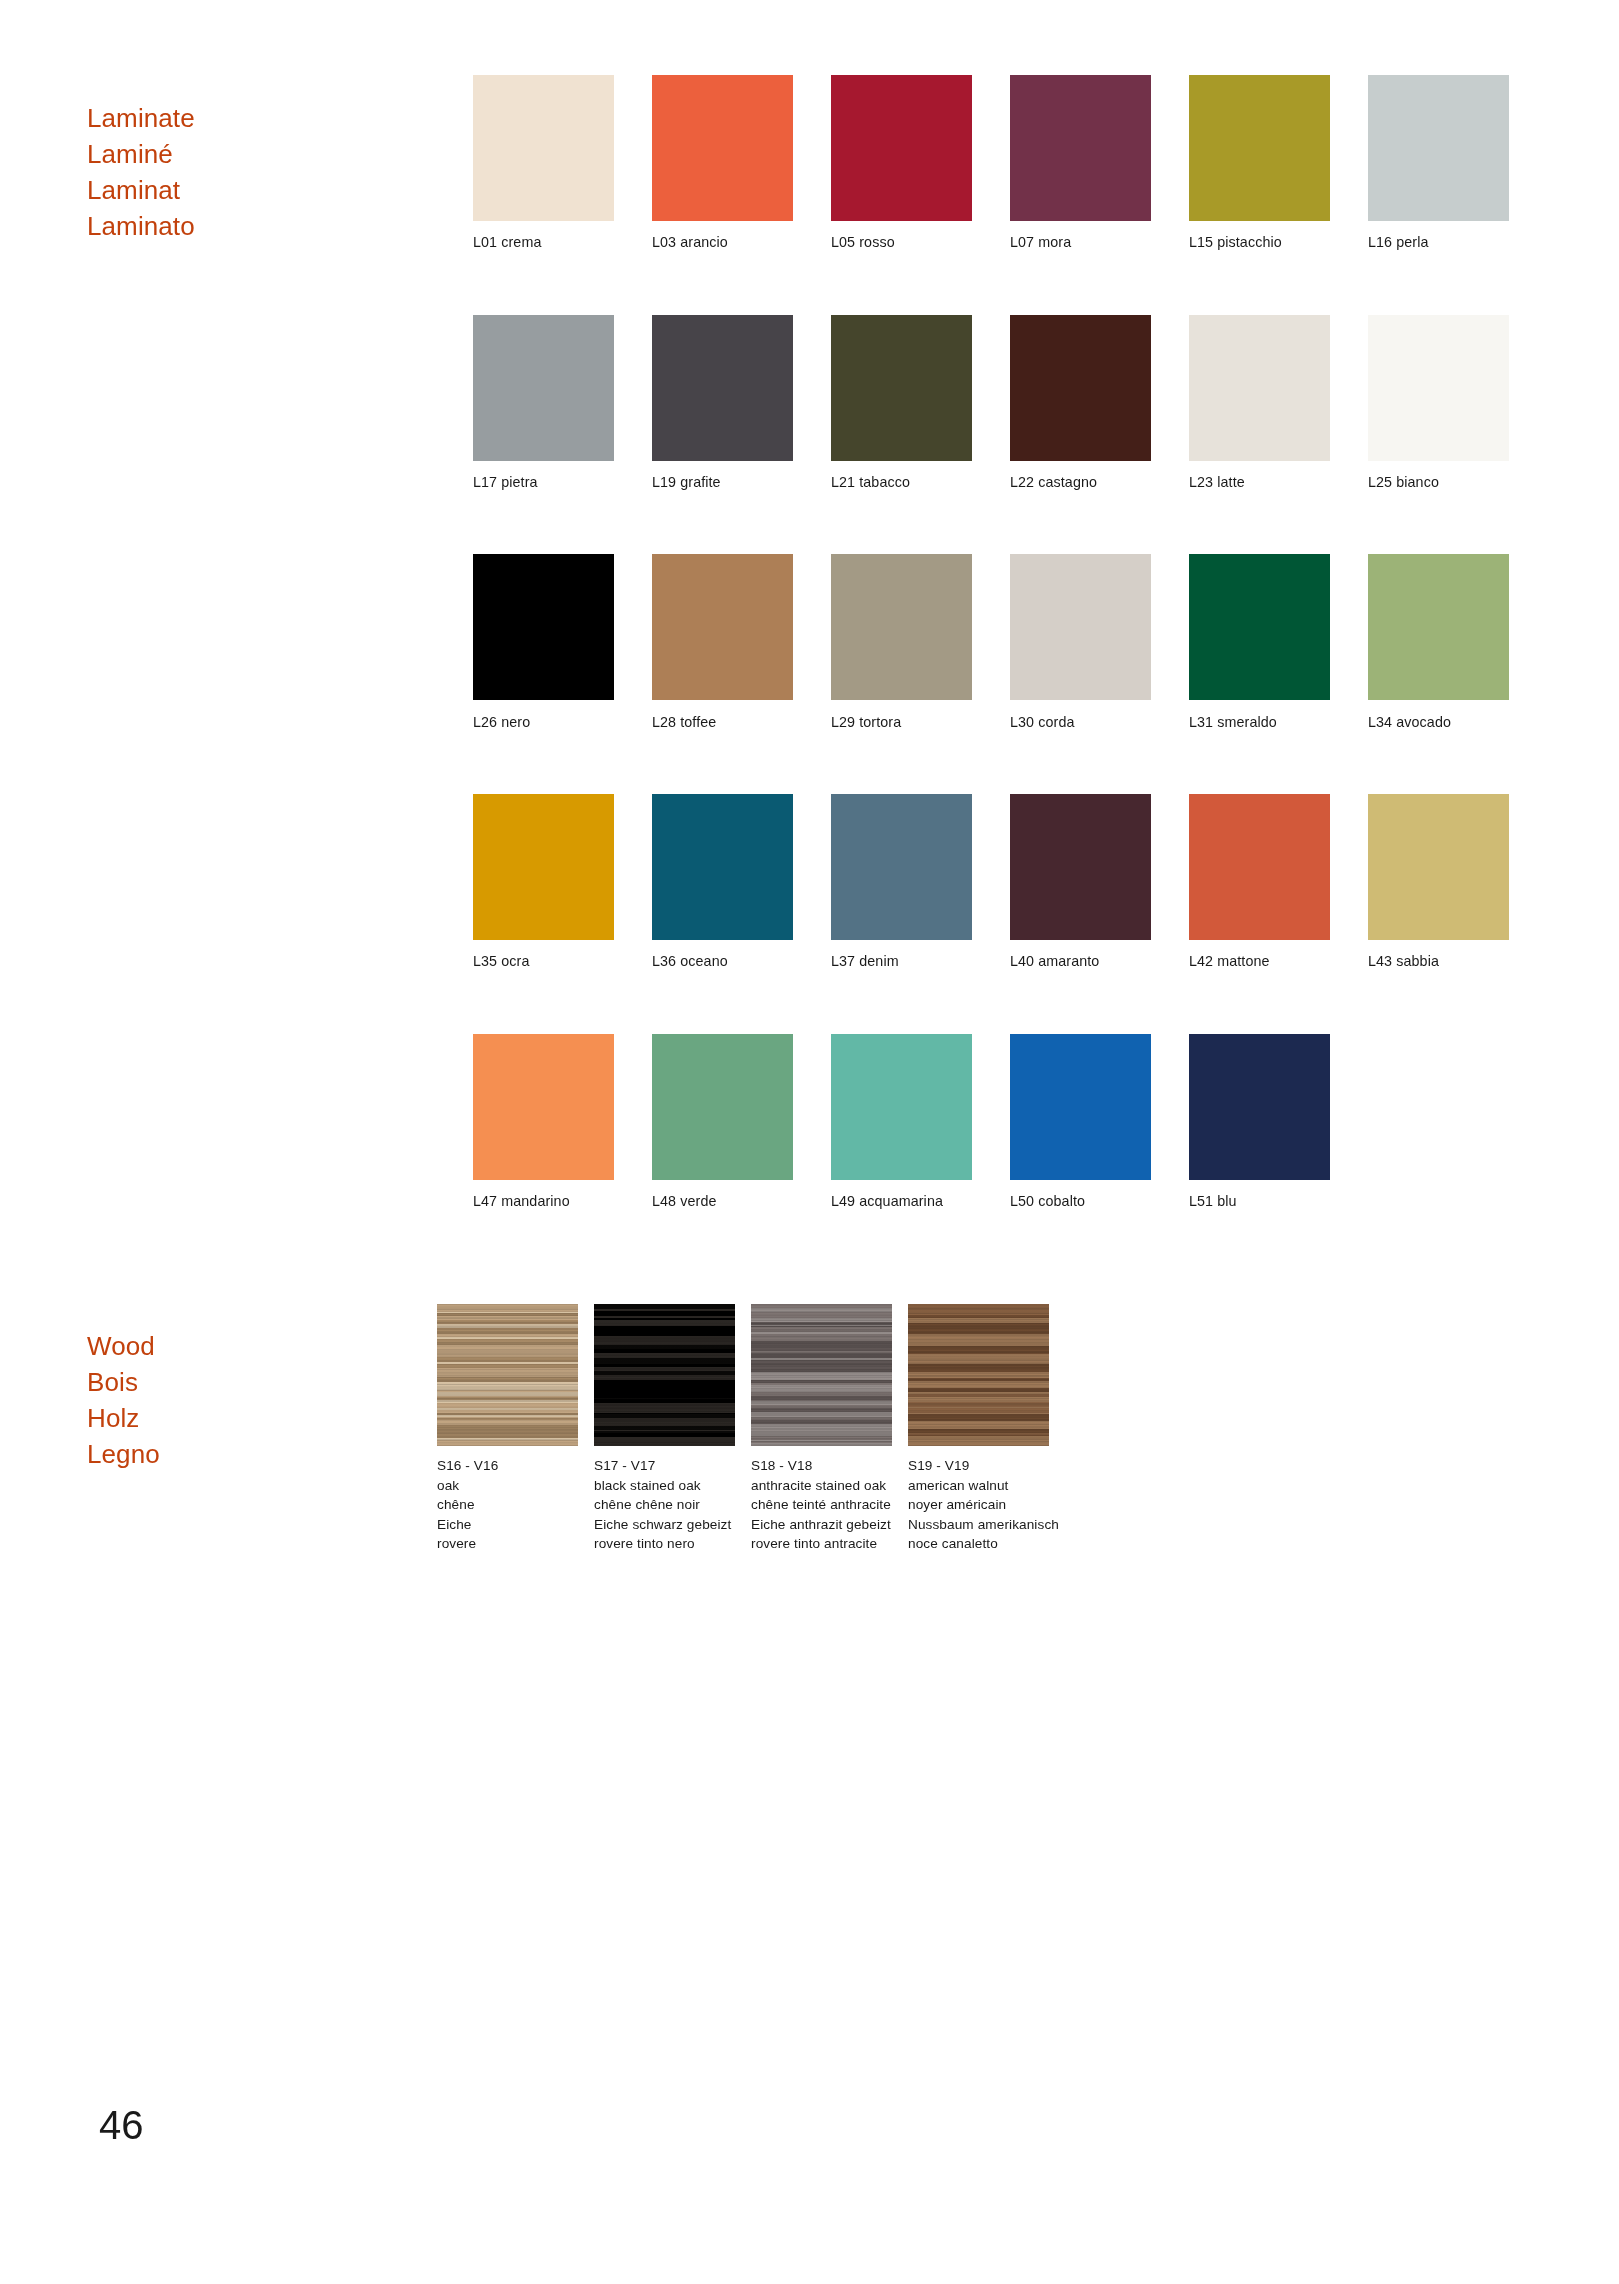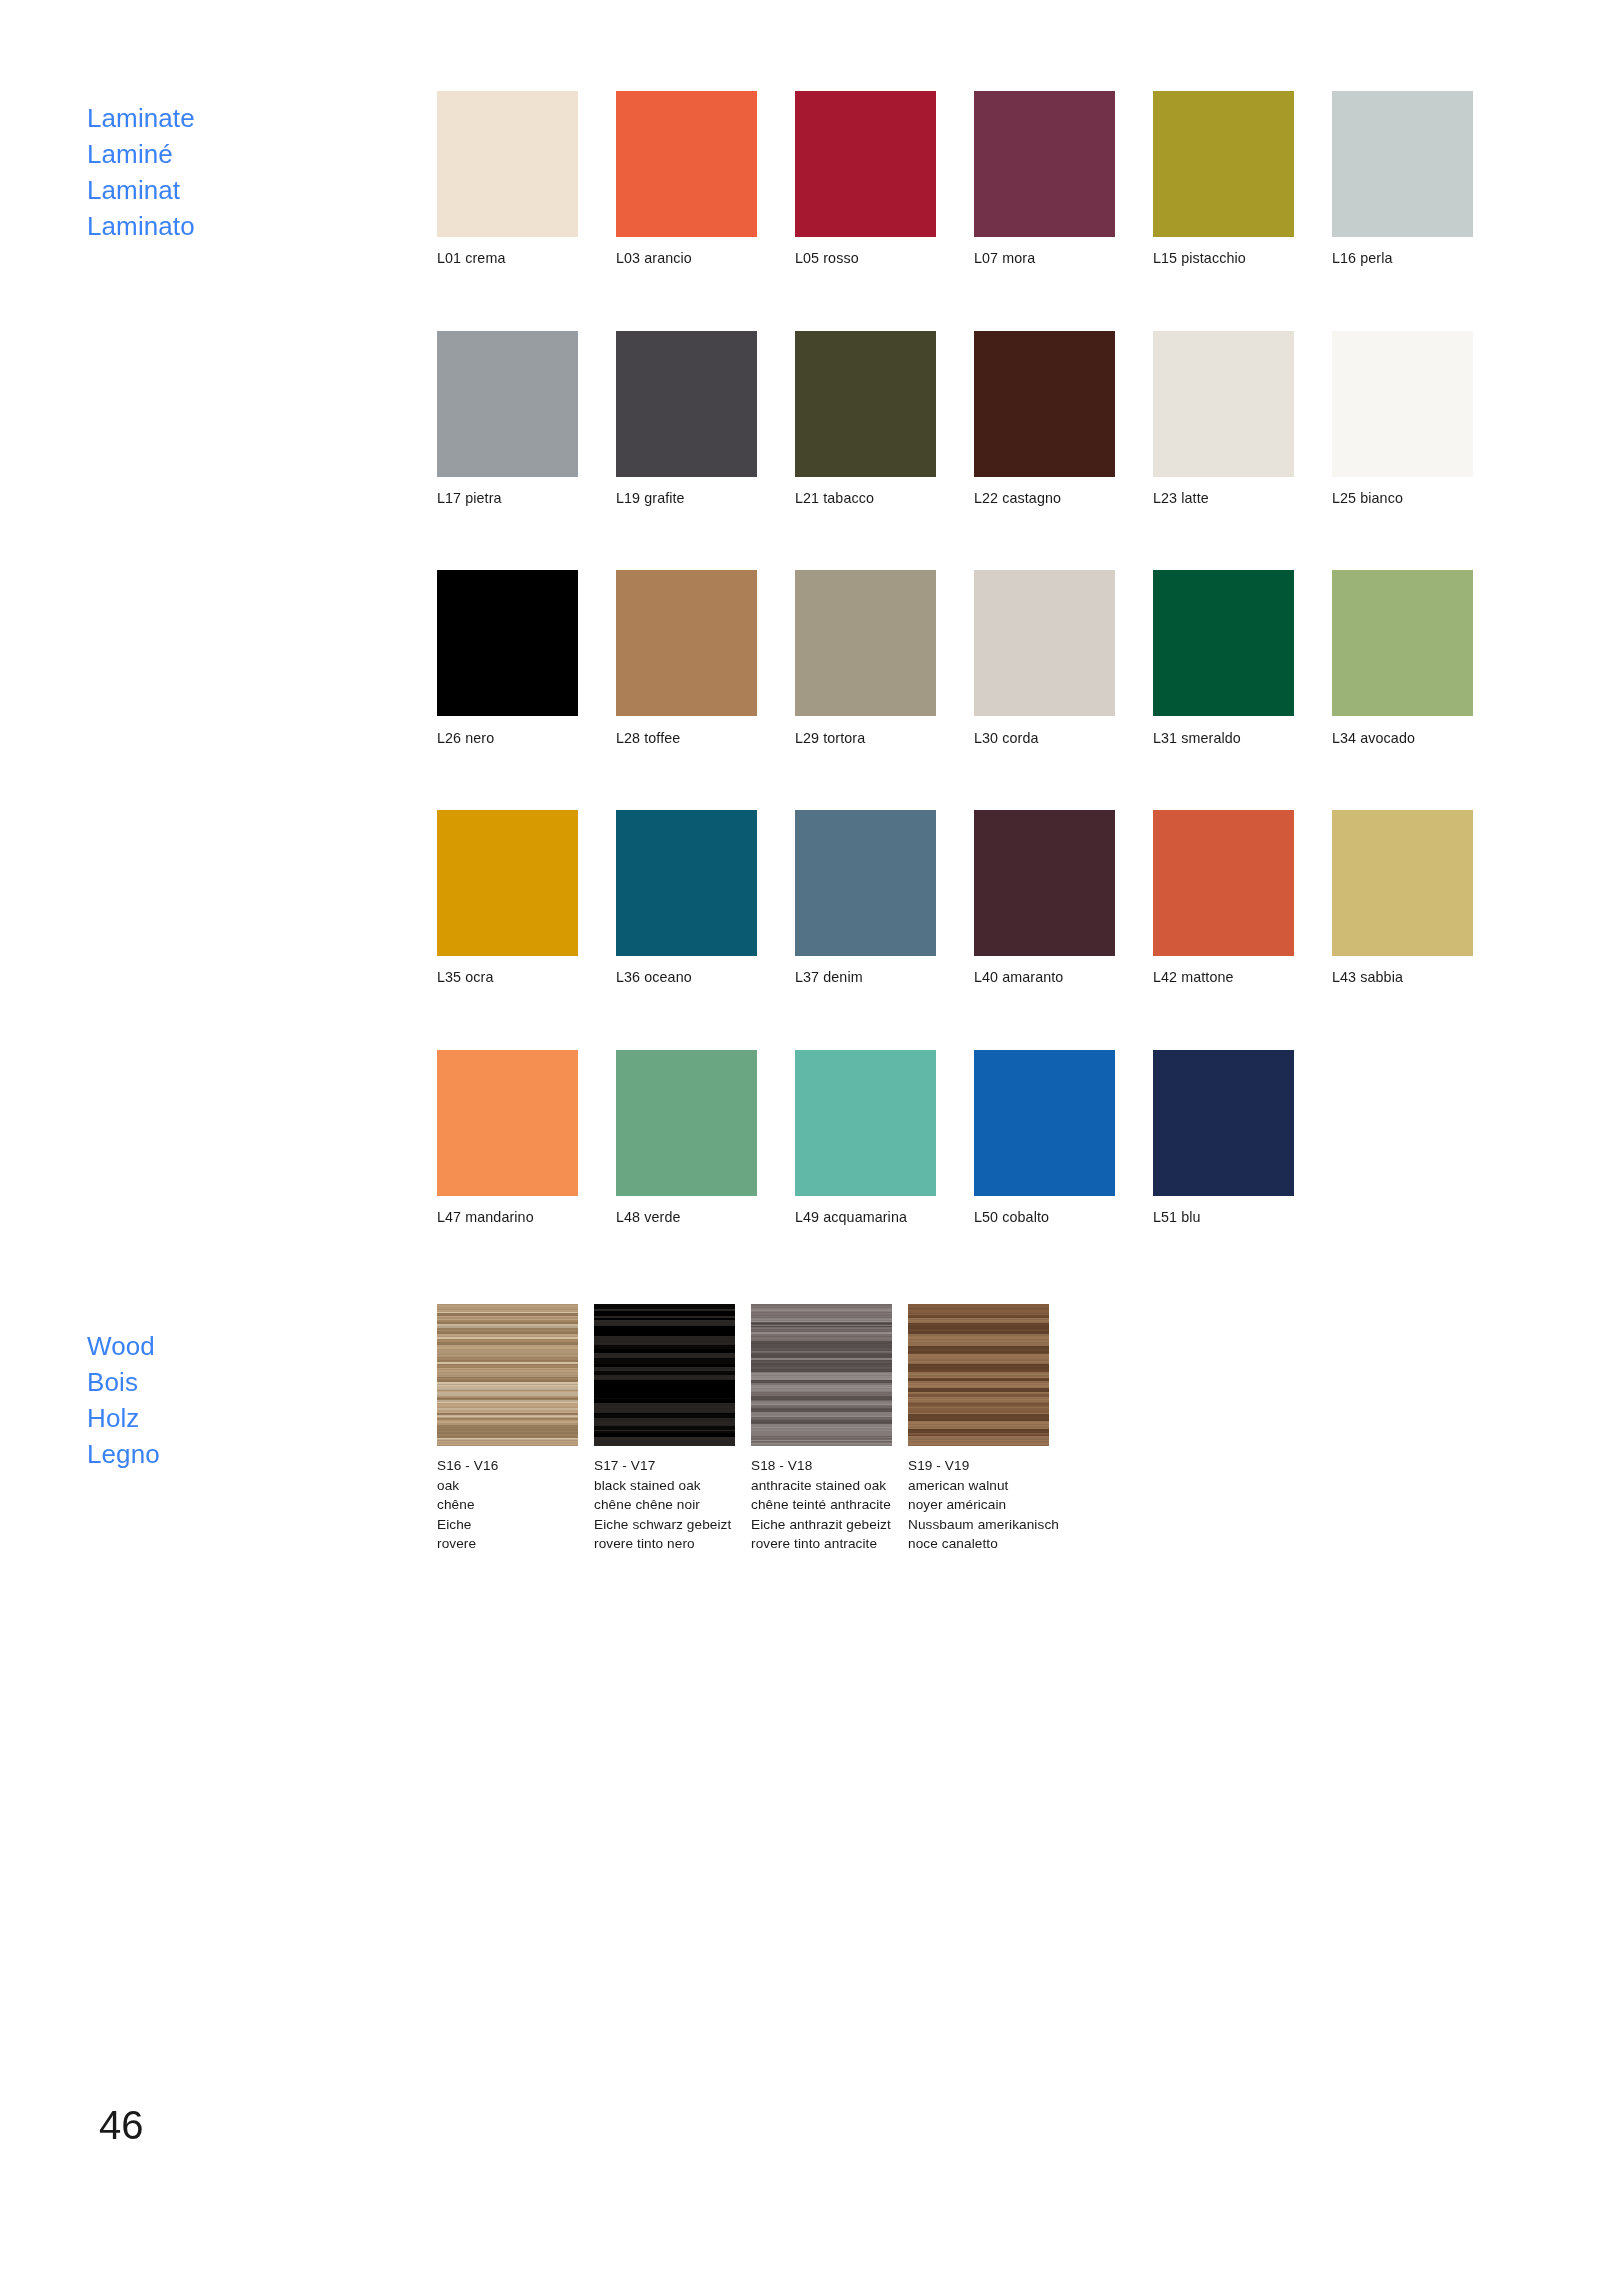--- a/index.html
+++ b/index.html
@@ -22,37 +22,37 @@
   }
 
   
   .section-heading {
     position: absolute;
     left: 87px;
     font-size: 26px;
     font-weight: 400;
     line-height: 36px;
     letter-spacing: 0.1px;
-    color: #3b82f6;
+    color: #c2410c;
   }
   .section-heading div { white-space: nowrap; }
 
   #laminate-heading { top: 100px; }
   #wood-heading     { top: 1328px; }
 
   
   .swatch-grid {
     position: absolute;
     left: 437px;
     display: grid;
     grid-template-columns: repeat(6, 141px);
     column-gap: 38px;
     row-gap: 62px;
   }
-  #laminate-grid { top: 91px; }
+  #laminate-grid { top: 75px; margin-left: 36px; }
 
   .swatch-cell { width: 141px; }
 
   .swatch-chip {
     width: 141px;
     height: 146px;
     display: block;
   }
 
   .swatch-label {

